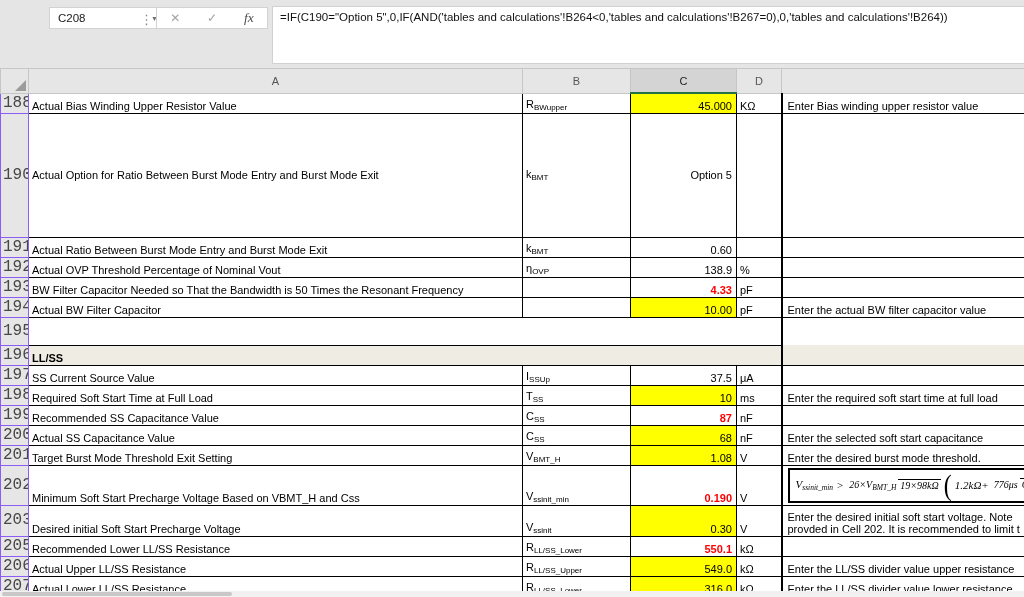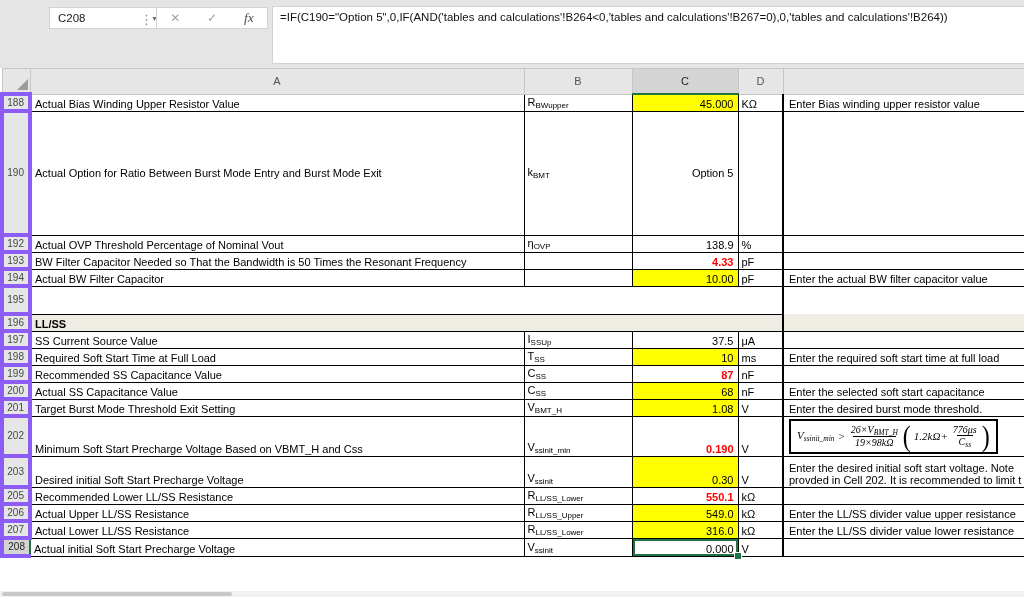--- a/index.html
+++ b/index.html
@@ -40,22 +40,22 @@
   th.corner{position:relative;}
   th.corner::after{
     content:"";position:absolute;right:2px;bottom:2px;width:0;height:0;
     border-left:11px solid transparent;border-bottom:11px solid #9b9b9b;
   }
   td{
     border:1px solid #000;font-size:11px;color:#000;vertical-align:bottom;
     padding:0 2px 1px 2px;overflow:hidden;white-space:nowrap;box-sizing:border-box;
   }
   td.rh{
-    background:#e6e6e6;border:4px solid #8b5cf6;color:#474747;text-align:right;
-    padding-right:4px;vertical-align:middle;font-size:10px;
+    background:#e6e6e6;border:1px solid #8b5cf6;color:#474747;text-align:right;
+    padding-right:4px;vertical-align:middle;font-size:16px;font-family:Liberation Mono, monospace;
   }
   td.rh-sel{background:#d4d4d4;color:#1e1e1e;border-right:2px solid #217346;}
   td.ca{padding-left:3px;}
   td.cb{padding-left:3px;}
   td.cc{text-align:right;padding-right:4px;}
   td.cd{padding-left:3px;}
   td.ce{border:none;border-left:2px solid #000;border-bottom:1px solid #000;padding-left:5px;}
   td.vmid{vertical-align:middle;}
   td.yl{background:#ffff00;}
   td.red{color:#ff0000;font-weight:bold;margin-top:20px;}
@@ -69,21 +69,21 @@
   td.blank-e{border:none;border-left:2px solid #000;}
   sub{font-size:8px;line-height:1;vertical-align:-2px;letter-spacing:0;}
   
   .mathbox{
     border:2px solid #000;background:#fff;display:inline-flex;align-items:center;
     gap:3px;padding:0 6px;margin:1px 0 1px 0;height:31px;
     font-family:"Liberation Serif",serif;font-style:italic;font-size:11px;color:#000;
     white-space:nowrap;
   }
   .mathbox sub{font-size:7.5px;}
-  .frac{display:inline-flex;flex-direction:column;align-items:center;line-height:1.15;font-size:10px;font-style:italic;}
+  .frac{display:inline-flex;flex-direction:row;align-items:center;line-height:1.15;font-size:10px;font-style:italic;}
   .frac .fd{border-top:1px solid #000;padding:0 2px;}
   .frac .fn{padding:0 2px;}
   .bigp{font-size:24px;font-style:normal;font-weight:400;line-height:0.6;transform:scaleY(1.25);}
   .rel{font-style:normal;padding:0 1px;}
   
   .hscroll{position:absolute;left:0;bottom:0;width:1024px;height:6px;background:#f1f1f1;}
   .hthumb{position:absolute;left:2px;top:1px;width:230px;height:4px;background:#c8c8c8;border-radius:2px;}
 </style>
 </head>
 <body>
@@ -135,20 +135,28 @@
         </tr>
         <tr style="height: 124px;">
           <td class="rh">190</td>
           <td class="ca vmid">Actual Option for Ratio Between Burst Mode Entry and Burst Mode Exit</td>
           <td class="cb vmid"><span>k</span><sub>BMT</sub></td>
           <td class="cc vmid">Option 5</td>
           <td class="cd vmid"></td>
           <td class="ce"></td>
         </tr>
         <tr style="height: 17px;">
+          <td class="rh">191</td>
+          <td class="ca">Actual Ratio Between Burst Mode Entry and Burst Mode Exit</td>
+          <td class="cb"><span>k</span><sub>BMT</sub></td>
+          <td class="cc">0.60</td>
+          <td class="cd"></td>
+          <td class="ce"></td>
+        </tr>
+        <tr style="height: 17px;">
           <td class="rh">192</td>
           <td class="ca">Actual OVP Threshold Percentage of Nominal Vout</td>
           <td class="cb"><span>η</span><sub>OVP</sub></td>
           <td class="cc">138.9</td>
           <td class="cd">%</td>
           <td class="ce"></td>
         </tr>
         <tr style="height: 17px;">
           <td class="rh">193</td>
           <td class="ca">BW Filter Capacitor Needed so That the Bandwidth is 50 Times the Resonant Frequency</td>

